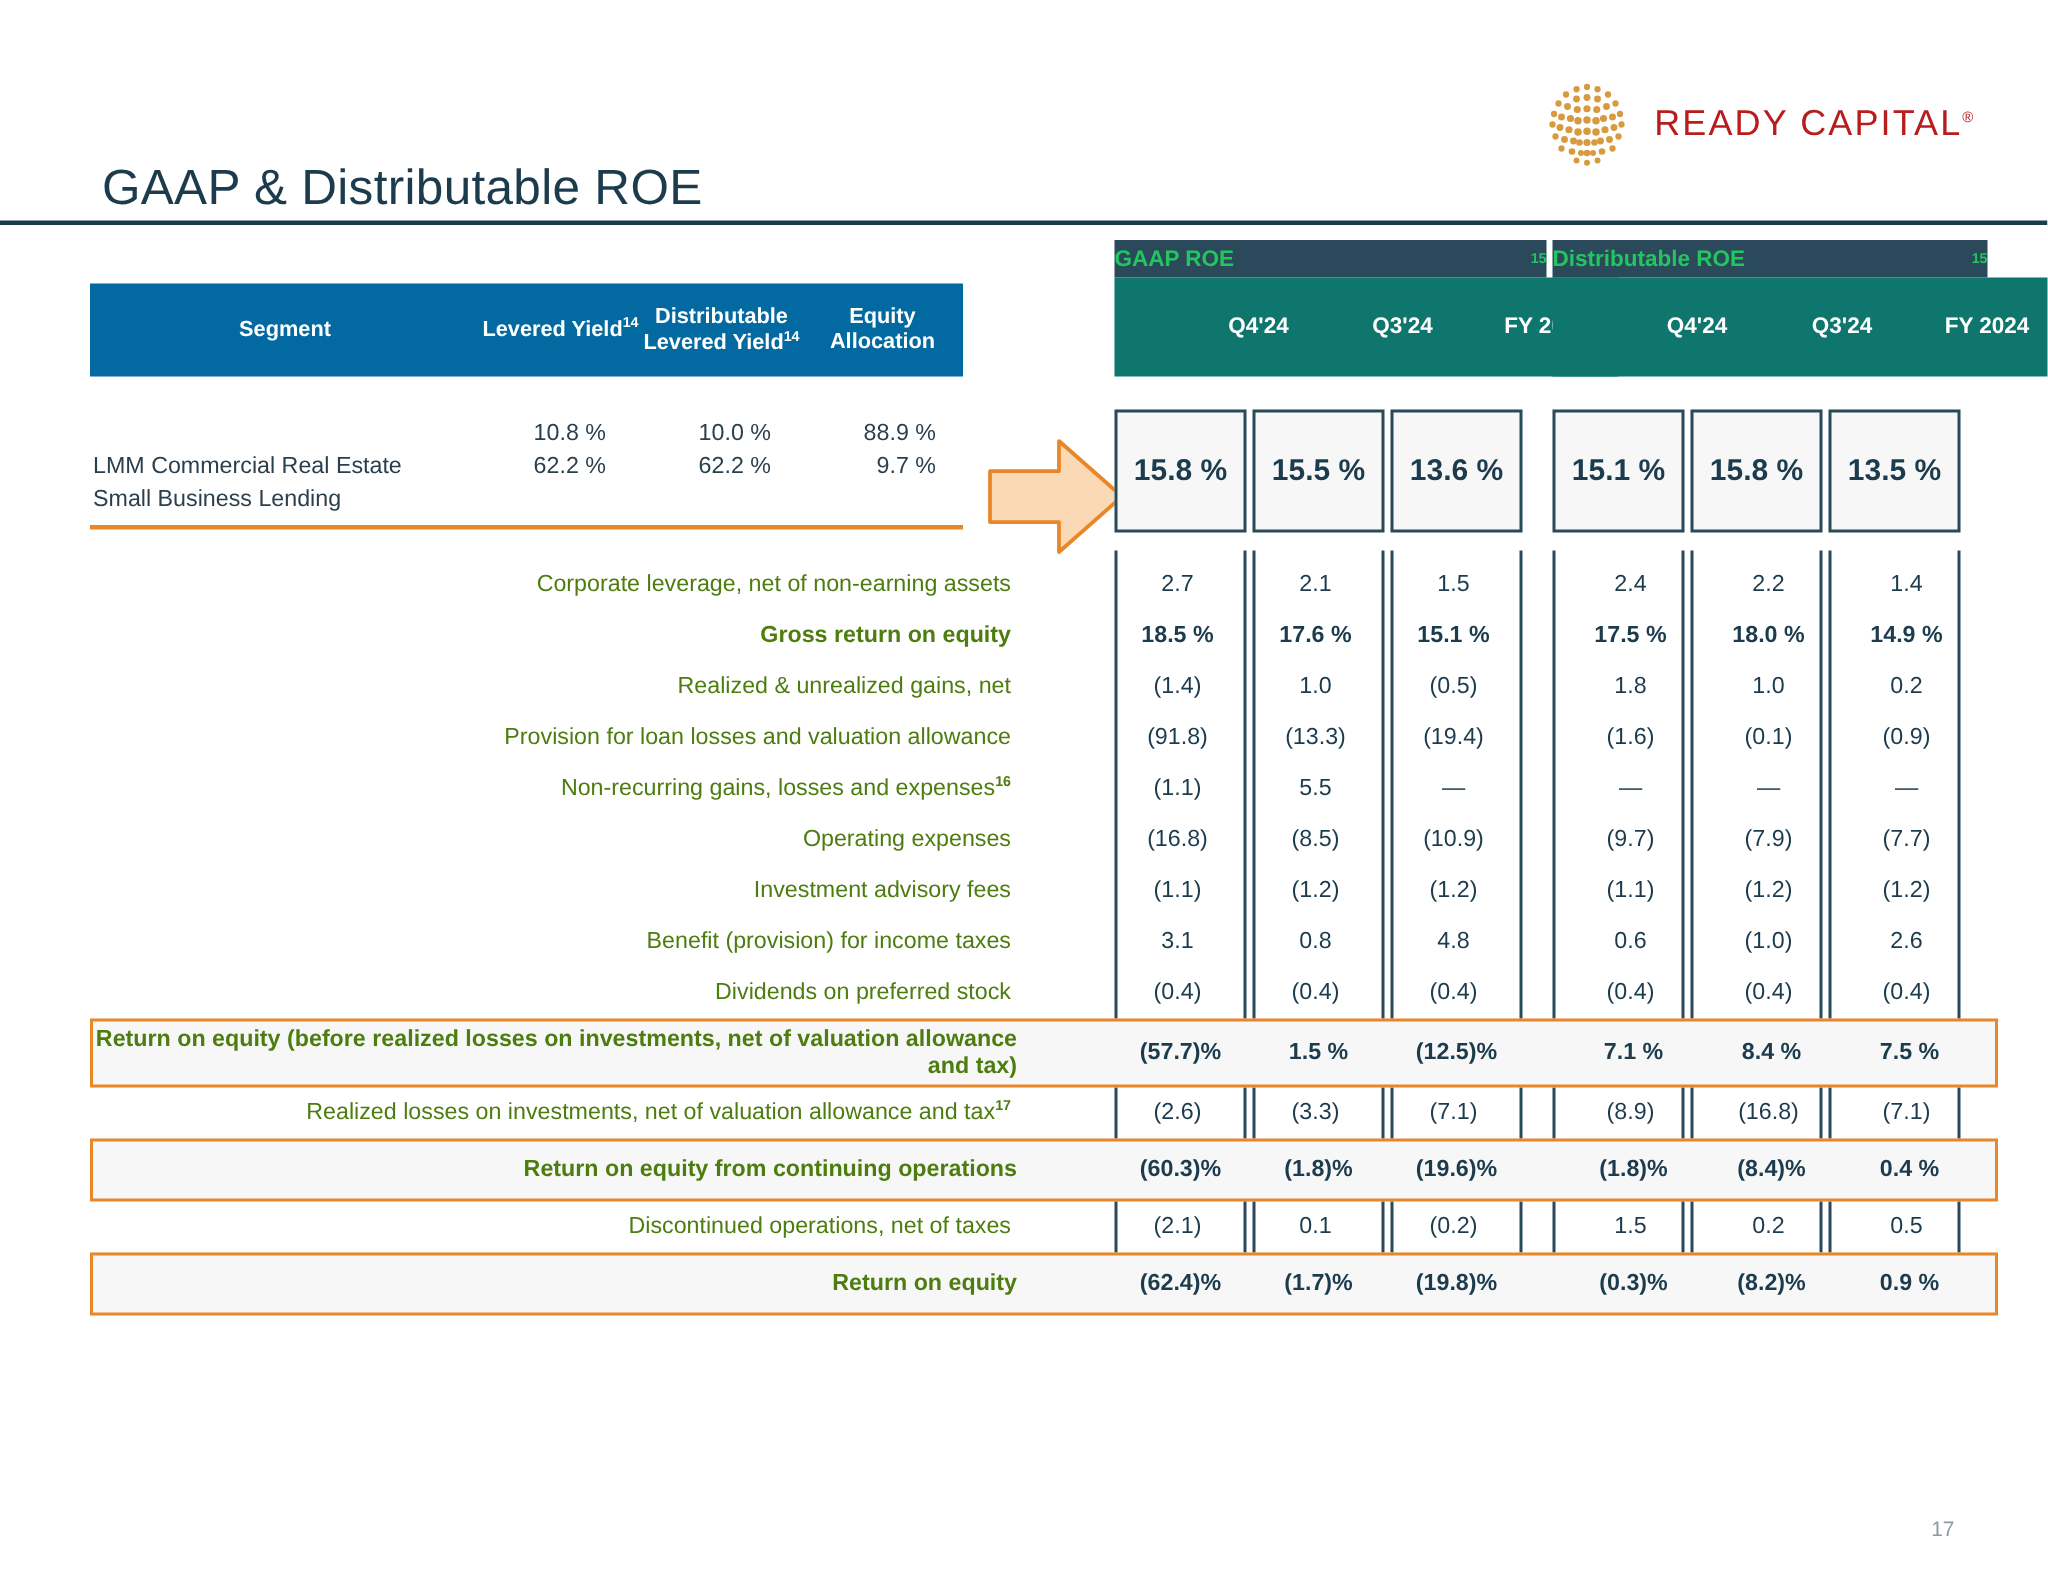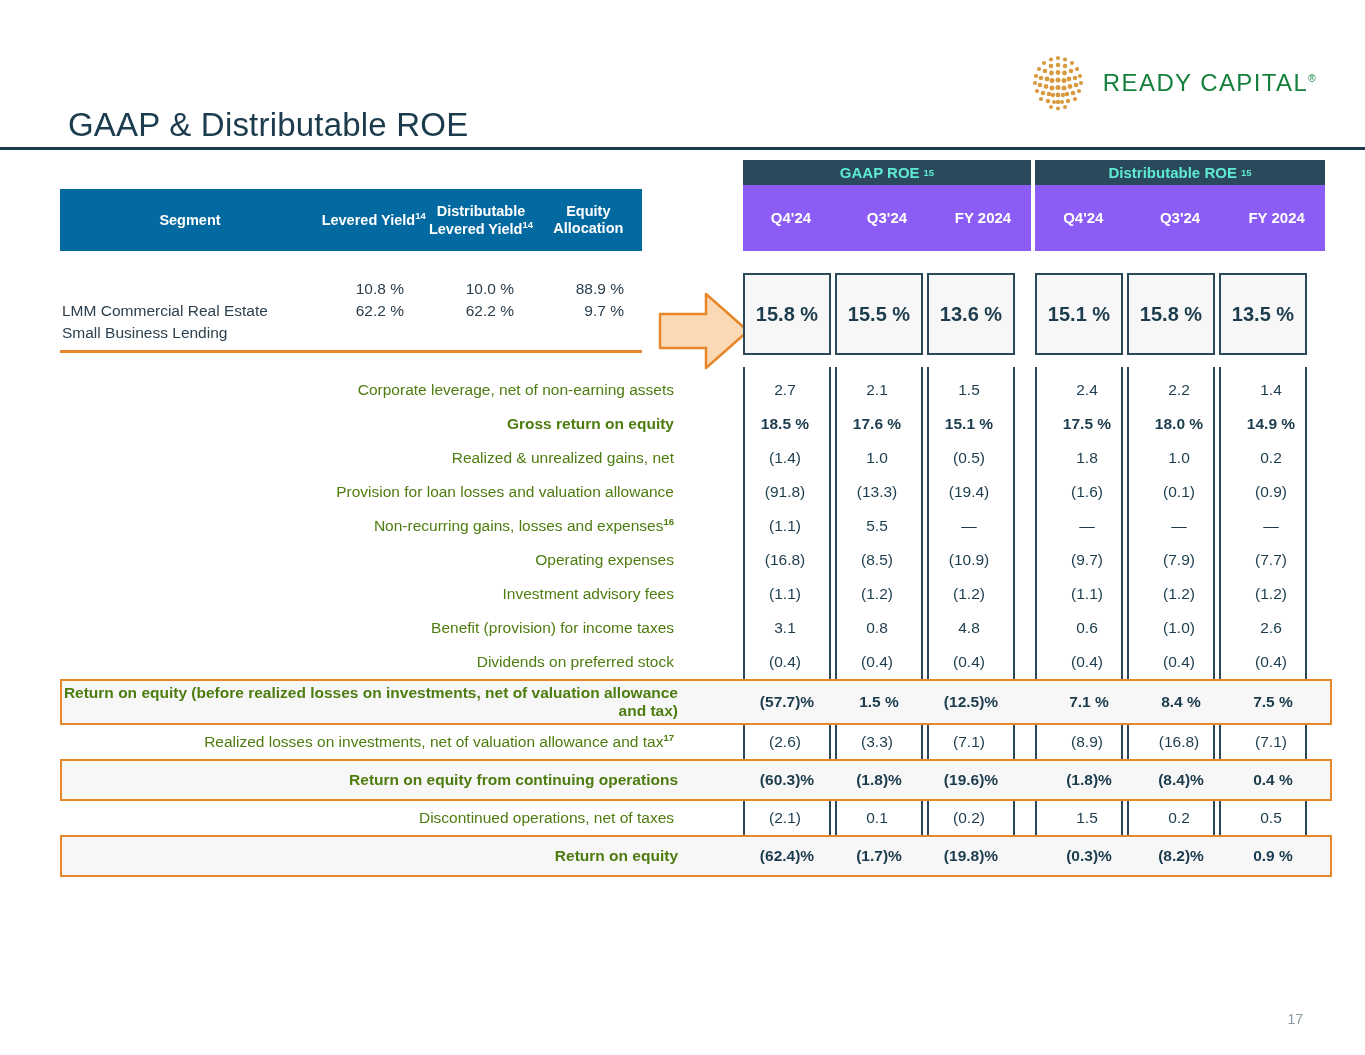--- a/index.html
+++ b/index.html
@@ -44,21 +44,21 @@
     gap: 14px;
   }
   .logo-mark {
     width: 62px;
     height: 62px;
     position: relative;
   }
   .logo-text {
     font-size: 24px;
     letter-spacing: 1.4px;
-    color: #15803d;
+    color: #b91c1c;
     font-weight: 400;
     white-space: nowrap;
   }
   .logo-reg {
     font-size: 10px;
     vertical-align: super;
   }
 
   
   .sheet {
@@ -86,37 +86,38 @@
   .lh-seg { width: 260px; text-align: center; }
   .lh-col { flex: 1; text-align: center; line-height: 1.15; }
   .sup { font-size: 9.5px; vertical-align: super; font-weight: bold; }
 
   
   .grp {
     position: absolute;
     top: 0;
     height: 25px;
     background: #2a4a5c;
-    color: #5eead4;
+    color: #22c55e;
     font-weight: bold;
     font-size: 15px;
     display: flex;
     align-items: center;
-    justify-content: center;
+    justify-content: space-between;
   }
   .grp-gaap { left: 683px; width: 288px; }
   .grp-dist { left: 975px; width: 290px; }
 
   .subhead {
     position: absolute;
     top: 25px;
     height: 66px;
-    background: #8b5cf6;
+    background: #0f766e;
     color: #fff;
     display: flex;
+    padding-left: 48px;
   }
   .subhead-gaap { left: 683px; width: 288px; }
   .subhead-dist { left: 975px; width: 290px; }
   .sh-cell {
     flex: 1;
     display: flex;
     align-items: center;
     justify-content: center;
     text-align: center;
     font-weight: bold;

